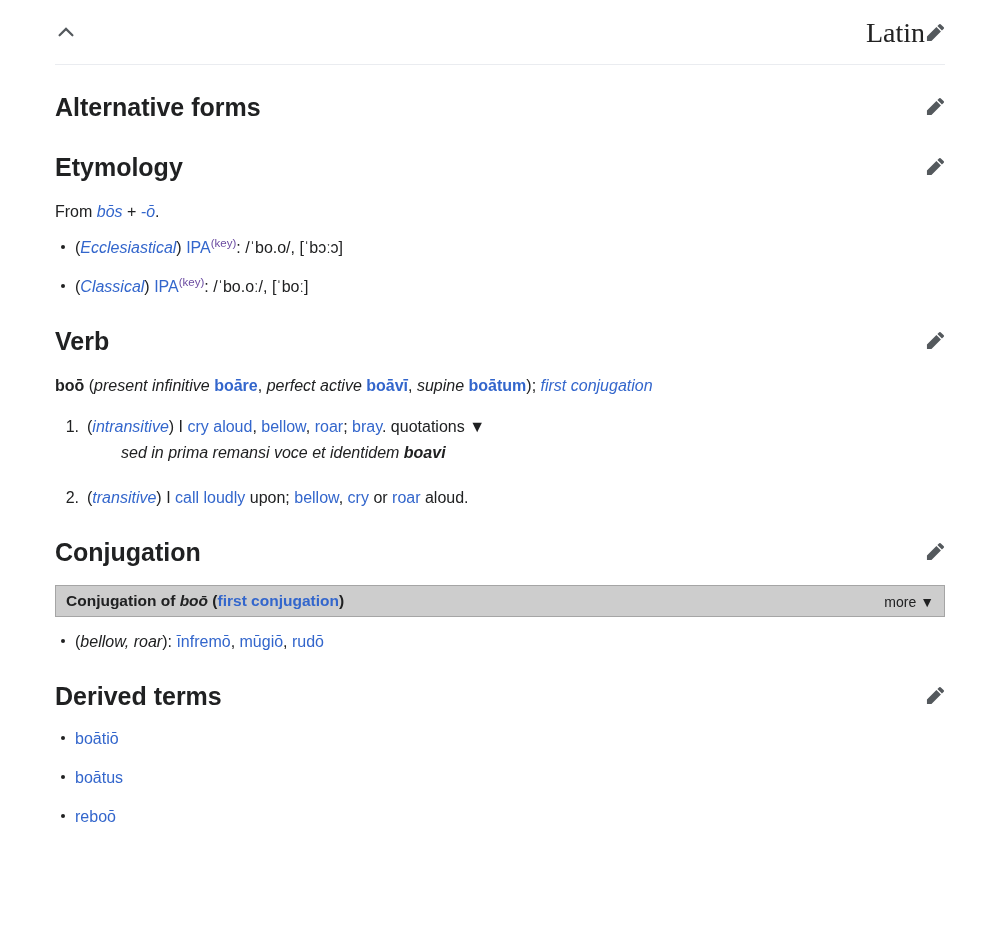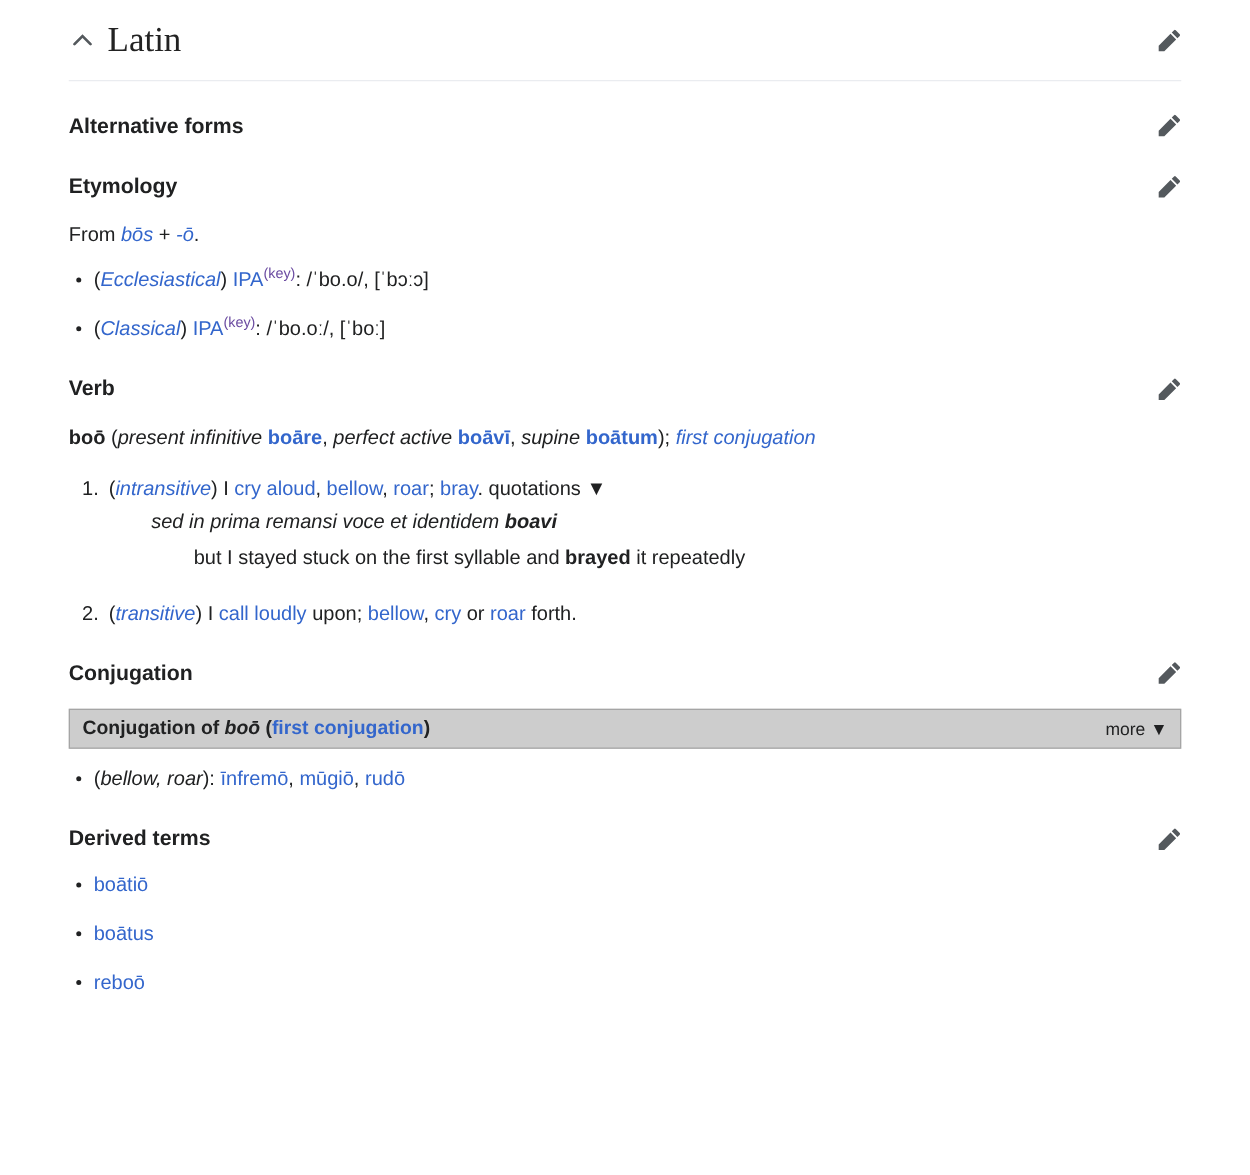--- a/index.html
+++ b/index.html
@@ -7,27 +7,27 @@
   body {
     font-family:"Liberation Sans", sans-serif;
     font-size:16px; line-height:1.45; color:#202122;
     width:1000px; min-height:940px;
   }
   .content { margin:0 55px; }
 
   
   .lang-header { display:flex; align-items:center; padding:13px 0 10px; border-bottom:1px solid #eaecf0; }
   .chev { width:22px; height:22px; margin-right:9px; flex:none; cursor:pointer; background:none; border:none; padding:0; }
-  h1.lang { font-family:"Liberation Serif", serif; font-weight:400; font-size:28px; margin:0; flex:1; color:#222; }
+  h1.lang { font-family:"Liberation Serif", serif; font-weight:400; font-size:28px; margin:0; flex:1; color:#222;text-align:right; }
 
   .edit-btn { background:none; border:none; padding:0; cursor:pointer; width:20px; height:20px; flex:none; }
 
   
   .h3row { display:flex; align-items:center; justify-content:space-between; margin:24px 0 0; }
-  h3 { font-size:17px; font-weight:700; margin:0; color:#202122; }
+  h3 { font-size:25px; font-weight:700; margin:0; color:#202122; }
 
   p { margin:15px 0 0; }
 
   a { color:#3366cc; text-decoration:none; cursor:pointer; }
   a.visited { color:#6b4ba1; }
   .it { font-style:italic; }
   .b  { font-weight:700; }
   sup { font-size:11.5px; line-height:0; vertical-align:super; }
 
   ul.plain { list-style:none; margin:13px 0 0; padding:0; }
@@ -40,21 +40,21 @@
   .def-num { min-width:24px; text-align:right; margin-right:8px; flex:none; }
   .def-body { flex:1; }
   .quote { margin:3px 0 13px 34px; }
   .quote-la { font-style:italic; margin-bottom:5px; }
   .quote-en { margin-left:34px; }
   .quot-toggle { cursor:pointer; color:#202122; }
 
   
   .conj-bar {
     margin-top:15px; background:#cdcdcd; border:1px solid #a5a5a5;
-    padding:4px 10px; display:flex; align-items:center; justify-content:space-between;
+    padding:4px 10px; display:flex; align-items:flex-end; justify-content:space-between;
     cursor:pointer;
   }
   .conj-title { font-weight:700; font-size:15.5px; }
   .conj-more { font-size:14px; color:#202122; }
 </style>
 </head>
 <body>
 
 <div class="content">
 
@@ -106,28 +106,27 @@
   </div>
   <p><span class="b">boō</span><span> (</span><span class="it">present infinitive </span><a class="b">boāre</a><span>, </span><span class="it">perfect active </span><a class="b">boāvī</a><span>, </span><span class="it">supine </span><a class="b">boātum</a><span>); </span><a class="it">first conjugation</a></p>
 
   <ol class="defs">
     <li class="def">
       <span class="def-num">1.</span>
       <div class="def-body">
         <span>(</span><a class="it">intransitive</a><span>) </span><span>I </span><a>cry aloud</a><span>, </span><a>bellow</a><span>, </span><a>roar</a><span>; </span><a>bray</a><span>. </span><span class="quot-toggle"><span>quotations </span><span>▼</span></span>
         <div class="quote">
           <div class="quote-la"><span>sed in prima remansi voce et identidem </span><span class="b">boavi</span></div>
-          <div class="quote-en"><span>but I stayed stuck on the first syllable and </span><span class="b">brayed</span><span> it repeatedly</span></div>
         </div>
       </div>
     </li>
     <li class="def">
       <span class="def-num">2.</span>
       <div class="def-body">
-        <span>(</span><a class="it">transitive</a><span>) </span><span>I </span><a>call loudly</a><span> upon; </span><a>bellow</a><span>, </span><a>cry</a><span> or </span><a>roar</a><span> forth.</span>
+        <span>(</span><a class="it">transitive</a><span>) </span><span>I </span><a>call loudly</a><span> upon; </span><a>bellow</a><span>, </span><a>cry</a><span> or </span><a>roar</a><span> aloud.</span>
       </div>
     </li>
   </ol>
 
   <div class="h3row">
     <h3>Conjugation</h3>
     <button class="edit-btn" aria-label="edit">
       <svg width="19" height="19" viewBox="0 0 20 20" fill="#54595d">
           <path d="M16.77 8l1.94-2a1 1 0 0 0 0-1.41l-3.34-3.3a1 1 0 0 0-1.41 0L12 3.23 16.77 8zM1 14.25V19h4.75l9.96-9.96-4.75-4.75L1 14.25z"></path>
         </svg>

